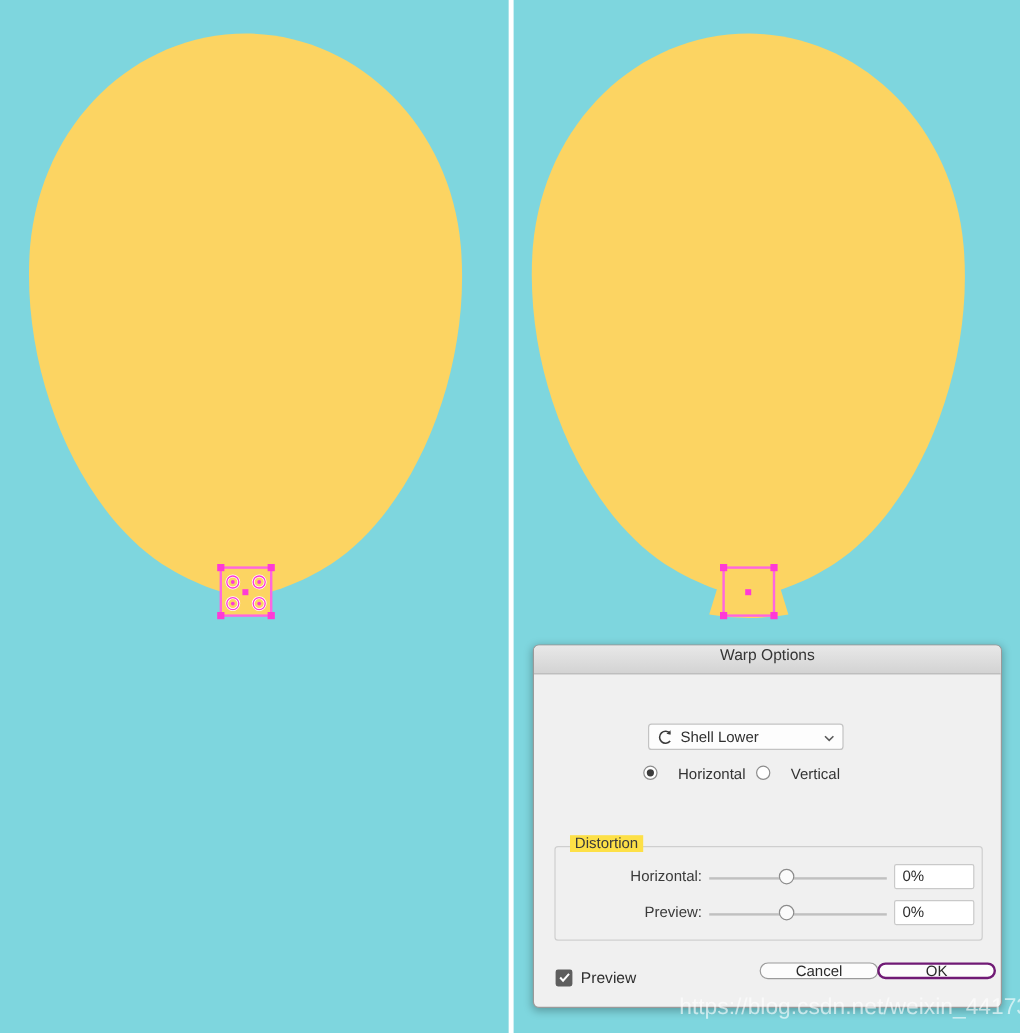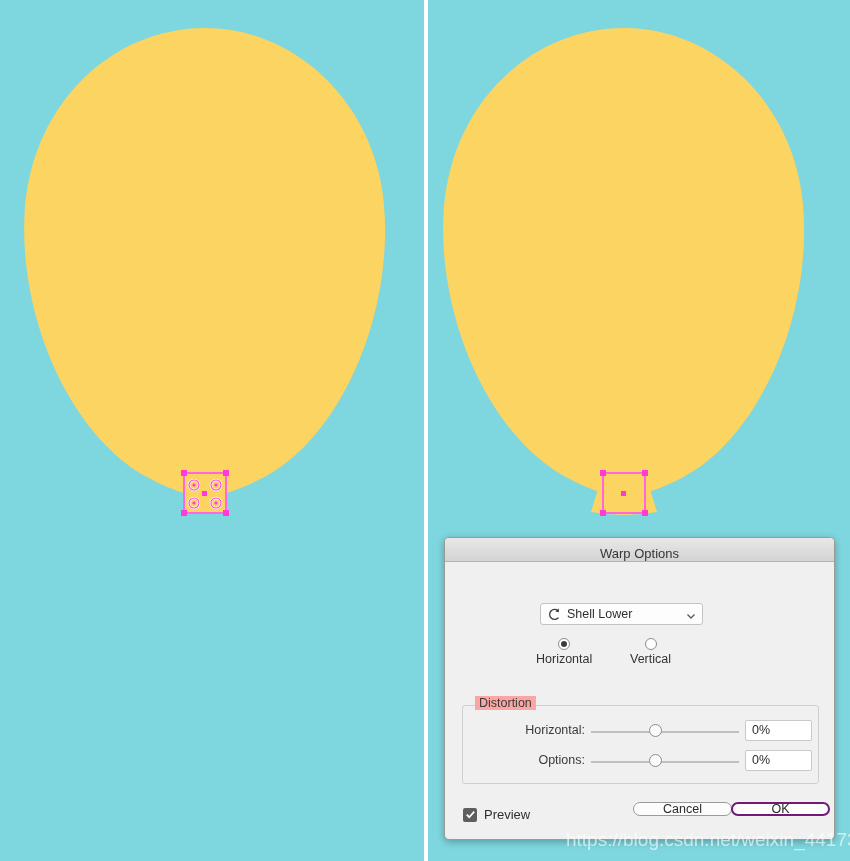--- a/index.html
+++ b/index.html
@@ -73,21 +73,21 @@
     background: #f0f0f0;
     border: 1px solid #9a9a9a;
     border-radius: 5px;
     box-shadow: 0 2px 7px rgba(0,0,0,0.28);
     overflow: hidden;
   }
   #dialog-titlebar {
     height: 24px;
     background: linear-gradient(to bottom, #e8e8e8 0%, #d3d3d3 100%);
     border-bottom: 1px solid #b4b4b4;
-    display: flex; align-items: flex-end; justify-content: center;
+    display: flex; align-items: flex-start; justify-content: center;
   }
   #dialog-title {
     font-size: 13px;
     color: #353535;
     font-family: "Liberation Sans", sans-serif;
   }
   #dialog-body { position: relative; padding: 0; height: 278px; }
 
   .lbl {
     font-size: 12.5px;
@@ -107,21 +107,21 @@
     display: flex; align-items: center;
     padding: 0 5px;
     gap: 6px;
   }
   #style-select .shell-glyph { width: 15px; height: 15px; flex: 0 0 auto; }
   #style-value { font-size: 12.5px; color: #303030; flex: 1 1 auto; }
   #style-caret { width: 12px; height: 12px; flex: 0 0 auto; }
 
   
   #orient-row { position: absolute; left: 0; top: 76px; width: 100%; }
-  .radio-item { position: absolute; display: flex; align-items: center; gap: 2px; flex-direction: column; }
+  .radio-item { position: absolute; display: flex; gap: 17px; }
   #radio-h { left: 91px; }
   #radio-v { left: 185px; }
   .radio-dot {
     width: 12px; height: 12px; border-radius: 50%;
     border: 1px solid #8d8d8d;
     background: #ffffff;
     display: flex; align-items: center; justify-content: center;
     flex: 0 0 auto;
   }
   .radio-dot.on::after {
@@ -184,21 +184,21 @@
   #distortion-group {
     position: absolute;
     left: 17px; top: 143px;
     width: 357px; height: 79px;
     border: 1px solid #cfcfcf;
     border-radius: 3px;
   }
   #distortion-legend {
     position: absolute;
     left: 30px; top: 134px;
-    background: #fca5a5;
+    background: #fde047;
     padding: 0 4px;
     font-size: 12.5px;
     color: #3a3a3a;
   }
 
   .dist-row { position: absolute; left: 0; width: 391px; height: 22px; }
   #dist-h-row { top: 158px; }
   #dist-v-row { top: 188px; }
   .dist-label { position: absolute; left: 0; width: 140px; text-align: right; top: 3px; }
   .dist-track { left: 146px; top: 11px; width: 148px; }
@@ -385,21 +385,21 @@
       <span id="distortion-legend">Distortion</span>
 
       <div class="dist-row" id="dist-h-row">
         <span class="lbl dist-label">Horizontal:</span>
         <div class="slider-track dist-track"></div>
         <div class="slider-knob hollow dist-knob" id="dist-h-knob"></div>
         <div class="dist-input">0%</div>
       </div>
 
       <div class="dist-row" id="dist-v-row">
-        <span class="lbl dist-label">Options:</span>
+        <span class="lbl dist-label">Preview:</span>
         <div class="slider-track dist-track"></div>
         <div class="slider-knob hollow dist-knob" id="dist-v-knob"></div>
         <div class="dist-input">0%</div>
       </div>
 
       <div id="preview-box">
         <span class="checkbox">
           <svg width="11" height="11" viewBox="0 0 11 11">
             <path d="M1.8 5.6 L4.2 8.2 L9.2 2.6" fill="none" stroke="#ffffff" stroke-width="1.7"></path>
           </svg>

